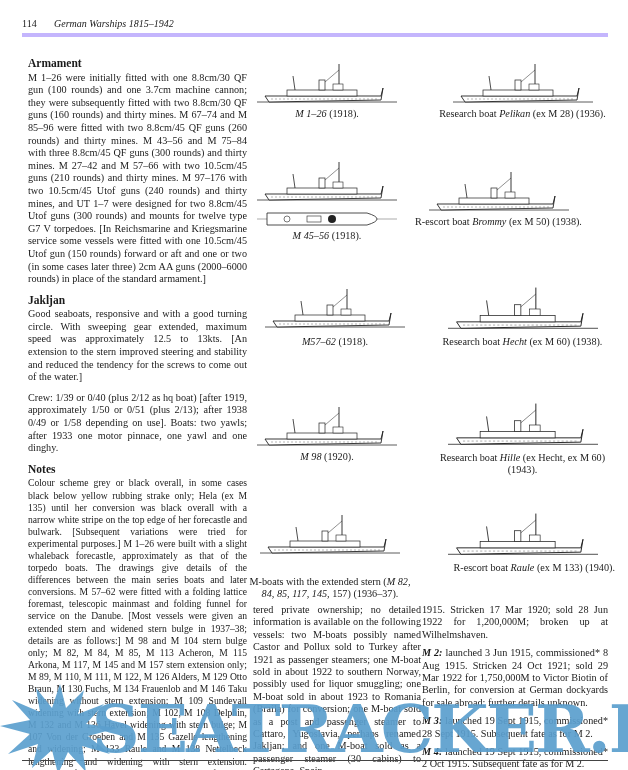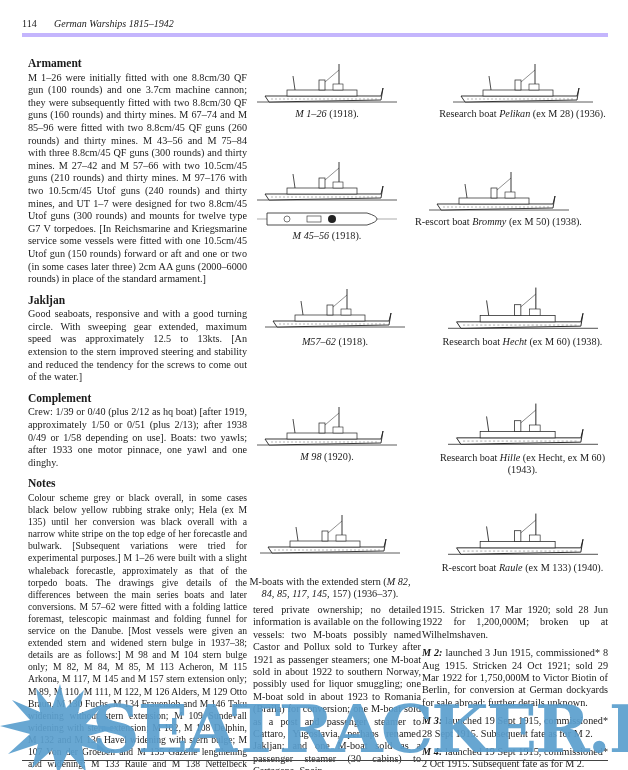--- a/index.html
+++ b/index.html
@@ -40,21 +40,20 @@
 <div class="header">
   <span class="pg">114</span>
   <span class="ttl">German Warships 1815–1942</span>
 </div>
 
 <div class="col-left">
   <h3>Armament</h3>
   <p>M 1–26 were initially fitted with one 8.8cm/30 QF gun (100 rounds) and one 3.7cm machine cannon; they were subsequently fitted with two 8.8cm/30 QF guns (160 rounds) and thirty mines. M 67–74 and M 85–96 were fitted with two 8.8cm/45 QF guns (260 rounds) and thirty mines. M 43–56 and M 75–84 with three 8.8cm/45 QF guns (300 rounds) and thirty mines. M 27–42 and M 57–66 with two 10.5cm/45 guns (210 rounds) and thirty mines. M 97–176 with two 10.5cm/45 Utof guns (240 rounds) and thirty mines, and UT 1–7 were designed for two 8.8cm/45 Utof guns (300 rounds) and mounts for twelve type G7 V torpedoes. [In Reichsmarine and Kriegsmarine service some vessels were fitted with one 10.5cm/45 Utof gun (150 rounds) forward or aft and one or two (in some cases later three) 2cm AA guns (2000–6000 rounds) in place of the standard armament.]</p>
   <h3>Jakljan</h3>
   <p>Good seaboats, responsive and with a good turning circle. With sweeping gear extended, maximum speed was approximately 12.5 to 13kts. [An extension to the stern improved steering and stability and reduced the tendency for the screws to come out of the water.]</p>
-  <h3>Complement</h3>
   <p>Crew: 1/39 or 0/40 (plus 2/12 as hq boat) [after 1919, approximately 1/50 or 0/51 (plus 2/13); after 1938 0/49 or 1/58 depending on use]. Boats: two yawls; after 1933 one motor pinnace, one yawl and one dinghy.</p>
   <h3>Notes</h3>
   <p style="font-size:9.6px;line-height:12.1px;">Colour scheme grey or black overall, in some cases black below yellow rubbing strake only; Hela (ex M 135) until her conversion was black overall with a narrow white stripe on the top edge of her forecastle and bulwark. [Subsequent variations were tried for experimental purposes.] M 1–26 were built with a slight whaleback forecastle, approximately as that of the torpedo boats. The drawings give details of the differences between the main series boats and later conversions. M 57–62 were fitted with a folding lattice foremast, telescopic mainmast and folding funnel for service on the Danube. [Most vessels were given an extended stern and widened stern bulge in 1937–38; details are as follows:] M 98 and M 104 stern bulge only; M 82, M 84, M 85, M 113 Acheron, M 115 Arkona, M 117, M 145 and M 157 stern extension only; M 89, M 110, M 111, M 122, M 126 Alders, M 129 Otto Braun, M 130 Fuchs, M 134 Frauenlob and M 146 Taku widening without stern extension; M 109 Sundevall widening with stern extension; M 102, M 108 Delphin, M 132 and M 136 Havel widening with stern bulge; M 107 Von der Groeben and M 135 Gazelle lengthening and widening; M 133 Raule and M 138 Nettelbeck lengthening and widening with stern extension. Widening of these vessels gave an increase in fuel load of about 10t of were also undertaken: a planned conversion to UT 1–7, for example, envisaged an enlarged poop, the after bulwark reduced by 0.4m, and a thicker mainmast with two derricks.]</p>
 
 </div>
 
 <svg width="0" height="0" style="position:absolute">
   <defs>
     <g id="ship">
       <line x1="0" y1="40" x2="140" y2="40" stroke="#333" stroke-width="0.8"></line>
@@ -133,21 +132,21 @@
   <div class="cap"><span>Research boat </span><span class="it">Hille</span><span> (ex Hecht, ex M 60) (1943).</span></div>
 </div>
 
 <div class="fig" style="left:245px;top:510px;width:170px;">
   <svg width="140" height="50" viewBox="0 0 140 44">
       <use href="#ship"></use>
     </svg>
   <div class="cap" style="margin-top:16px"><span>M-boats with the extended stern (</span><span class="it">M 82, 84, 85, 117, 145,</span><span> 157) (1936–37).</span></div>
 </div>
 
-<div class="fig" style="left:430px;top:510px;width:185px;">
+<div class="fig" style="left:430px;top:510px;width:185px;text-align:right;">
   <svg width="150" height="50" viewBox="0 0 140 44">
       <use href="#ship"></use>
     </svg>
   <div class="cap"><span>R-escort boat </span><span class="it">Raule</span><span> (ex M 133) (1940).</span></div>
 </div>
 
 <div class="col-mid">
   <p>tered private ownership; no detailed information is available on the following vessels: two M-boats possibly named Castor and Pollux sold to Turkey after 1921 as passenger steamers; one M-boat sold in about 1922 to southern Norway, possibly used for liquor smuggling; one M-boat sold in about 1923 to Romania (Braila) for conversion; one M-boat sold as a post and passenger steamer to Cattaro, Yugoslavia, perhaps renamed Jakljan; and one M-boat sold as a passenger steamer (30 cabins) to Cartagena, Spain.</p>
 
 </div>

